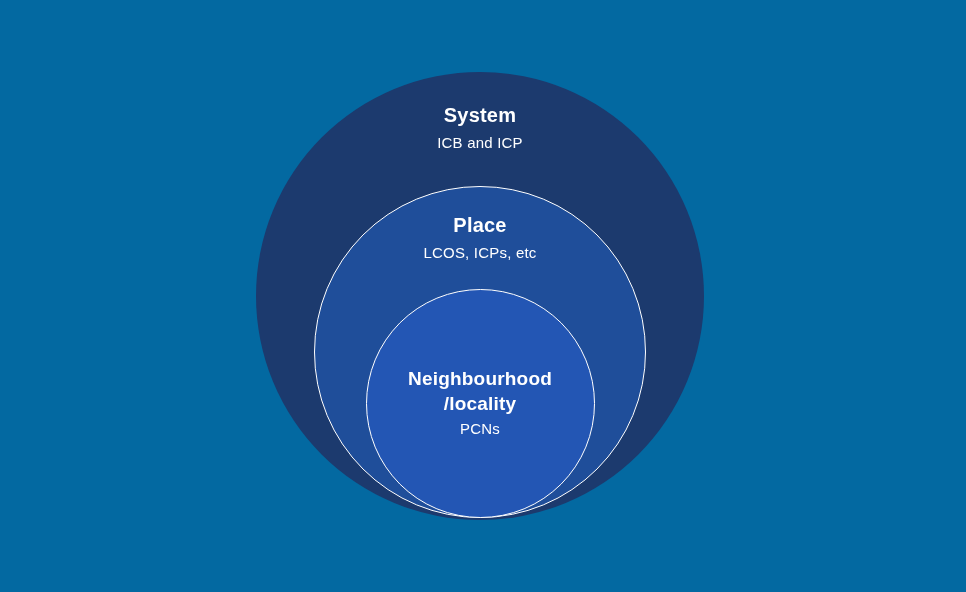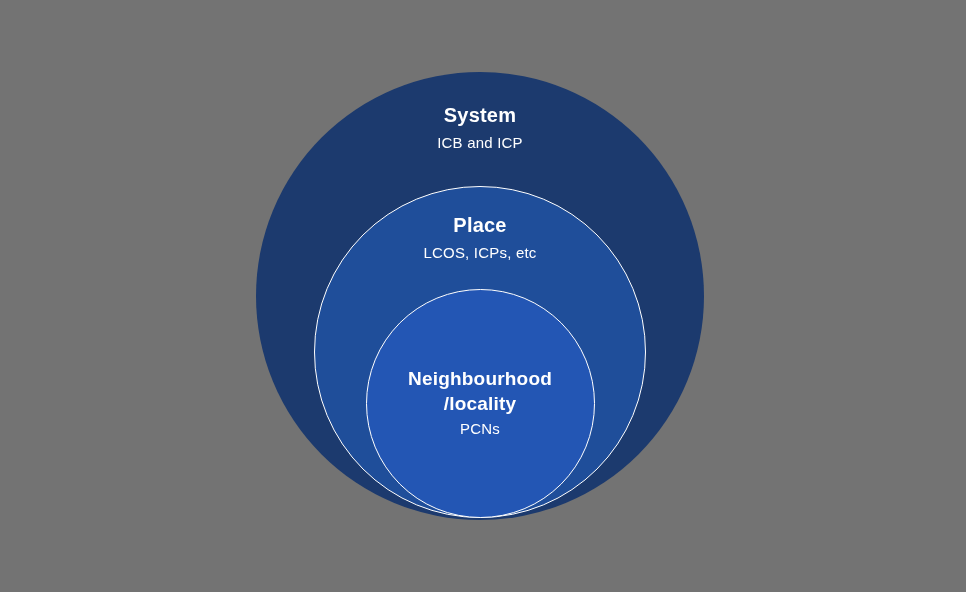--- a/index.html
+++ b/index.html
@@ -5,21 +5,21 @@
   html, body {
     margin: 0;
     padding: 0;
     background: #ffffff;
     font-family: "Liberation Sans", "DejaVu Sans", sans-serif;
   }
   .canvas {
     position: relative;
     width: 966px;
     height: 592px;
-    background: #737373;
+    background: #0369a1;
     overflow: hidden;
   }
   .circle {
     position: absolute;
     border-radius: 50%;
     box-sizing: border-box;
   }
   .circle.outer {
     left: 256px;
     top: 72px;

